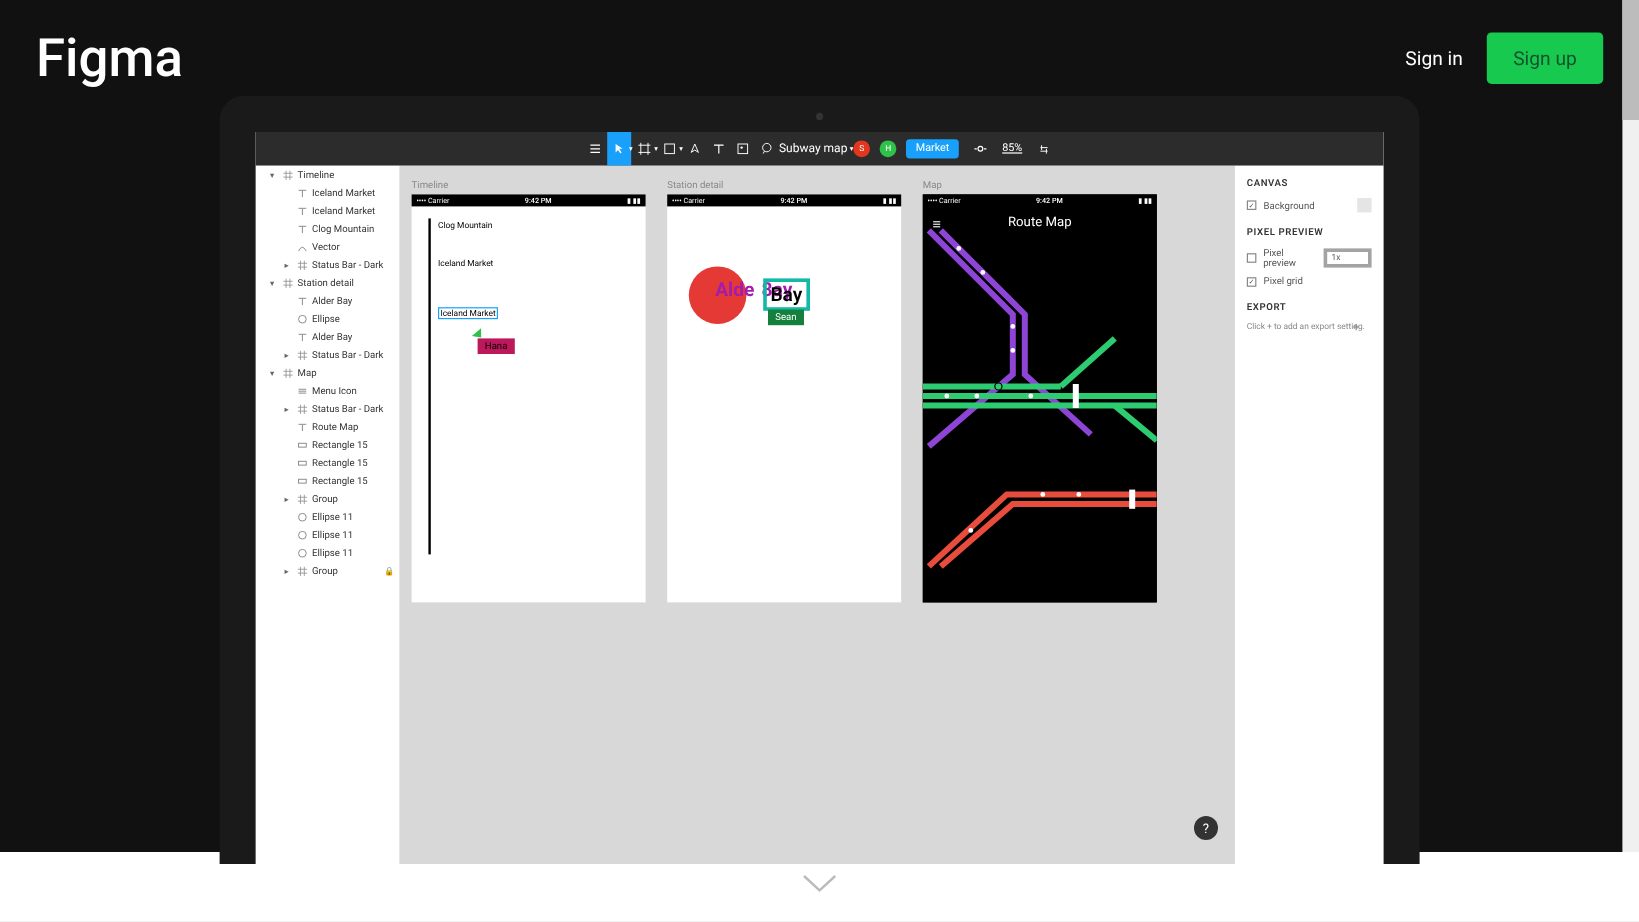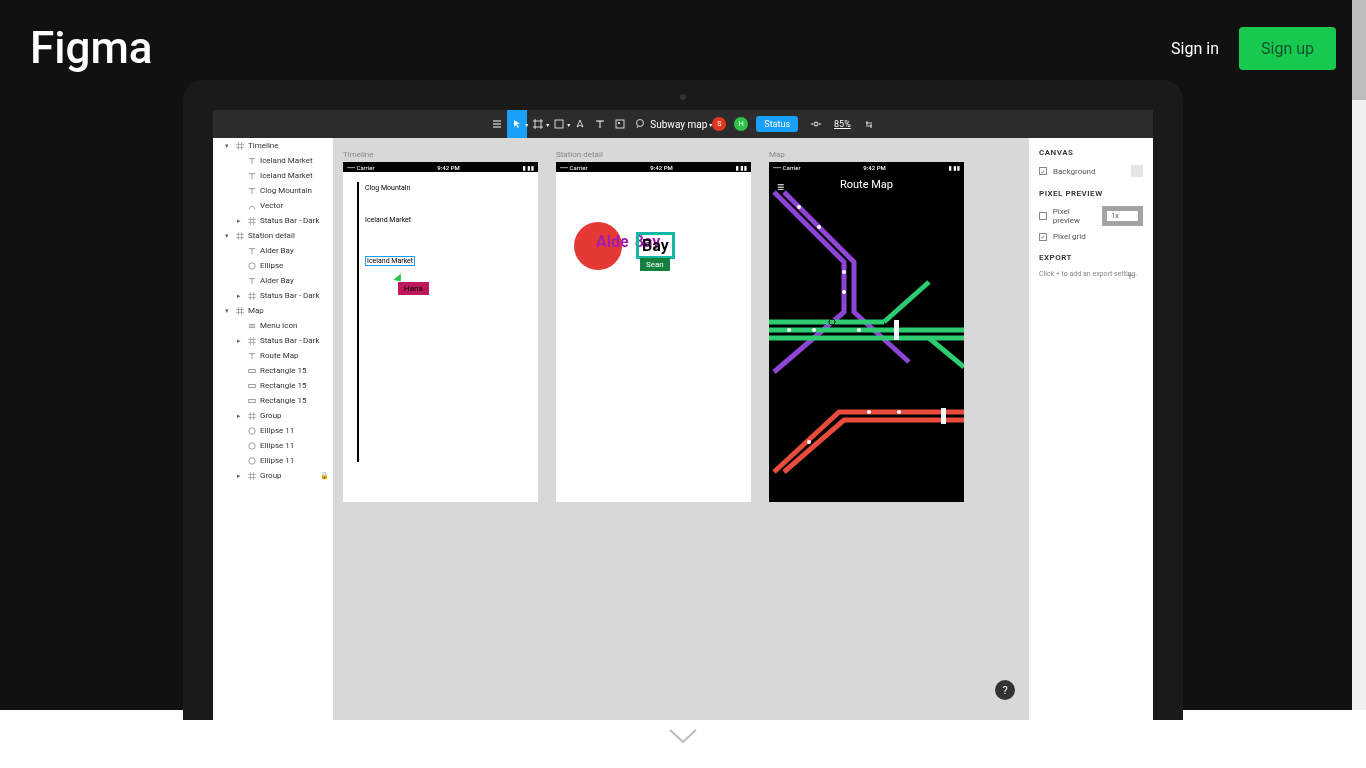--- a/index.html
+++ b/index.html
@@ -69,21 +69,21 @@
     .map-content { position: relative; height: calc(100% - 10px); background: #000; }
     .map-menu { position: absolute; left: 8px; top: 8px; color: #fff; font-size: 12px; }
     .map-title { color: #fff; text-align: center; font-size: 11px; padding-top: 6px; }
     
     .right-panel { width: 124px; background: #fff; padding: 10px; font-size: 8px; color: #333; }
     .panel-section { margin-bottom: 12px; }
     .panel-heading { font-size: 8px; font-weight: 600; letter-spacing: 0.5px; color: #333; margin-bottom: 8px; text-transform: uppercase; }
     .panel-row { display: flex; align-items: center; gap: 6px; margin-bottom: 6px; font-size: 8px; color: #555; }
     .checkbox { width: 8px; height: 8px; border: 1px solid #888; display: flex; align-items: center; justify-content: center; font-size: 6px; }
     .color-swatch { width: 12px; height: 12px; background: #e5e5e5; margin-left: auto; }
-    .dropdown-field { border: 5px solid #a3a3a3; padding: 1px 4px; font-size: 7px; margin-left: auto; width: 42px; }
+    .dropdown-field { border: 3px solid #a3a3a3; padding: 1px 4px; font-size: 7px; margin-left: auto; width: 42px; }
     .export-hint { font-size: 7px; color: #888; }
     .plus-btn { position: absolute; right: 10px; font-size: 10px; color: #888; }
     
     .help-fab { position: absolute; bottom: 20px; right: 14px; width: 20px; height: 20px; background: #333; color: #fff; border-radius: 50%; display: flex; align-items: center; justify-content: center; font-size: 11px; }
     
     .scroll-arrow { display: flex; justify-content: center; padding: 16px 0; }
     .scroll-arrow svg { width: 34px; height: 20px; }
     .scrollbar-track { position: absolute; right: 0; top: 0; width: 14px; height: 100%; background: #f0f0f0; }
     .scrollbar-thumb { width: 14px; height: 100px; background: #bcbcbc; position: absolute; top: 0; }
   </style>
@@ -156,21 +156,21 @@
               </svg>
             </div>
         </div>
         <div class="toolbar-center">
           <span class="doc-title">Subway map</span>
           <span class="dropdown-arrow">▾</span>
         </div>
         <div class="toolbar-right">
           <div class="avatar s">S</div>
           <div class="avatar h">H</div>
-          <div class="share-btn">Status</div>
+          <div class="share-btn">Market</div>
           <div class="tool-btn">
               <svg viewBox="0 0 12 12">
                 <circle cx="6" cy="6" r="2" stroke="#fff" fill="none"></circle>
                 <path d="M1 6h2M9 6h2" stroke="#fff"></path>
               </svg>
             </div>
           <span class="zoom-label">85%</span>
           <div class="tool-btn">
               <svg viewBox="0 0 12 12">
                 <path d="M3 5 h6 M3 8 h6 M4 3v4 M8 6v4" stroke="#fff" stroke-width="0.8"></path>

